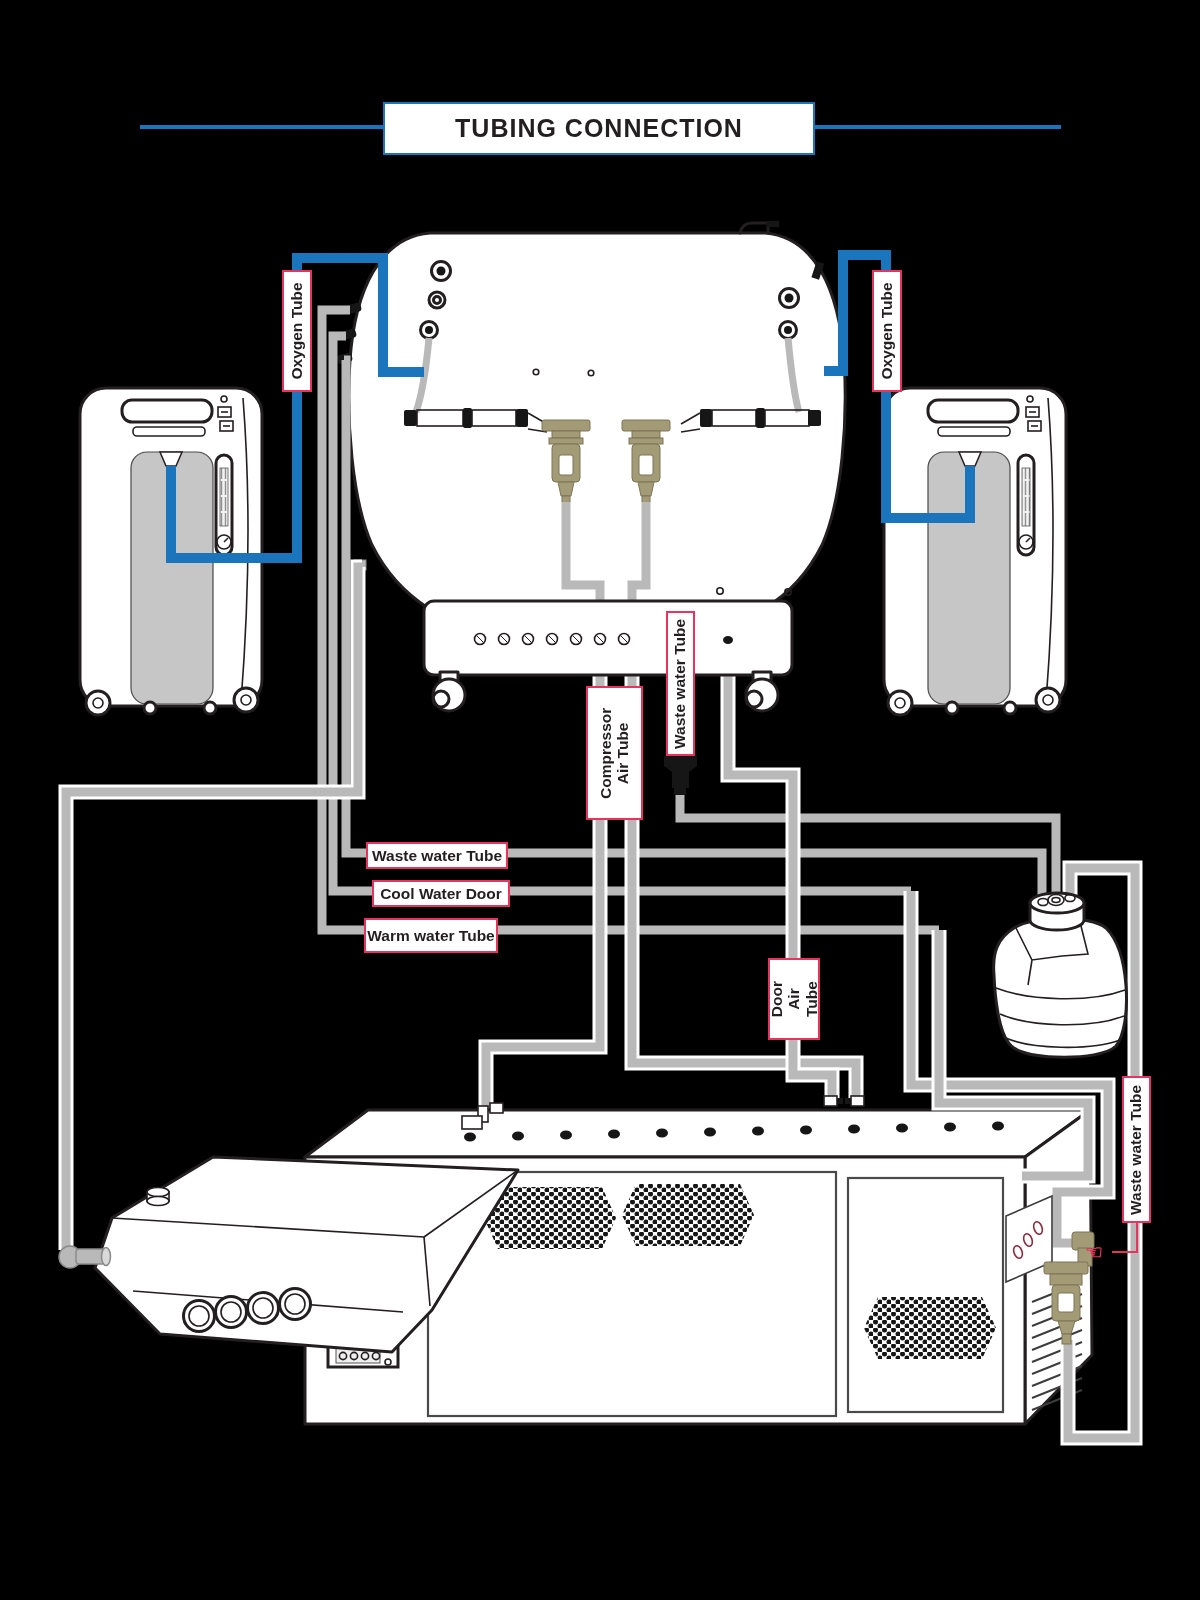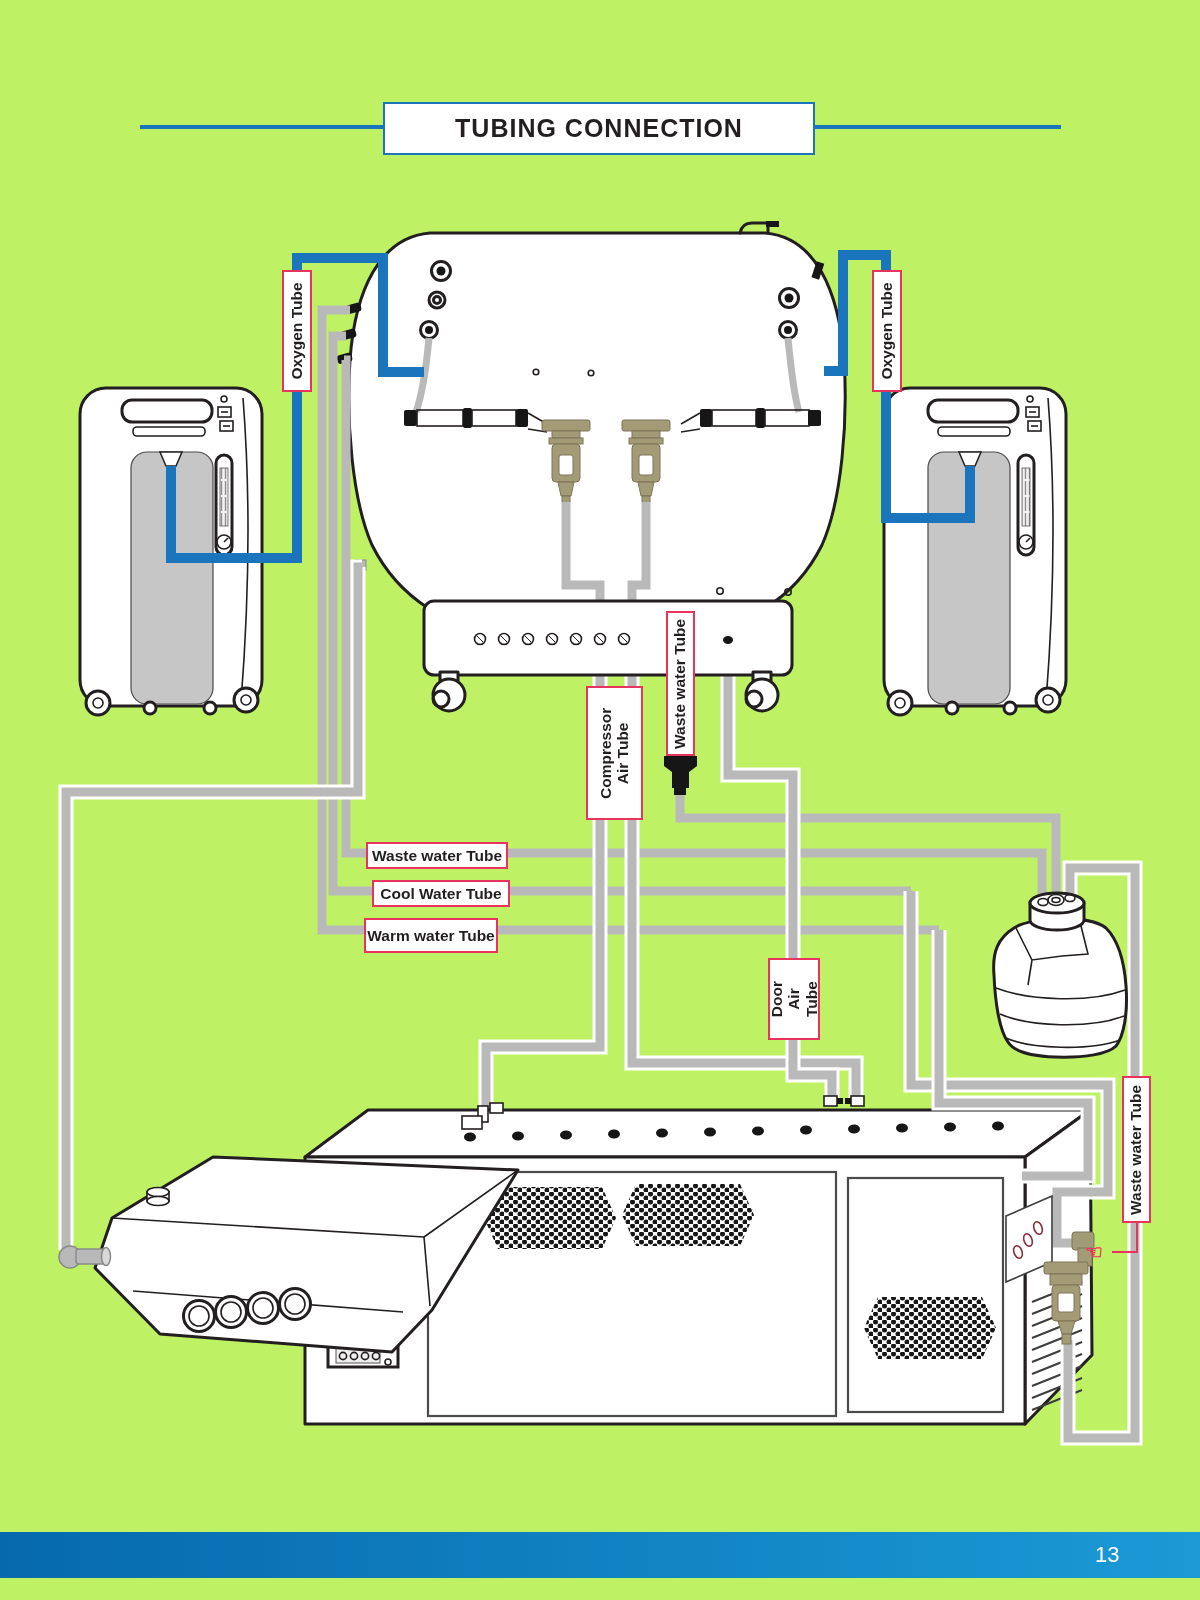--- a/index.html
+++ b/index.html
@@ -1,21 +1,21 @@
 <!DOCTYPE html>
 <html style="--oxygen-tube: #1b75bc; --accent-blue: #1b75bc; --label-border: #e8335f; --tube-gray: #b9b9b9; --tan-fitting: #a39a76; --line-black: #231f20; --footer-gradient-left: #0669ae; --footer-gradient-right: #1b9ad6;"><head>
 <meta charset="utf-8">
 <style>
   :root{
     --oxygen-tube:#1b75bc; --label-border:#e8335f; --tube-gray:#b9b9b9;
     --accent-blue:#1b75bc; --tan-fitting:#a39a76; --line-black:#231f20;
     --footer-gradient-left:#0669ae; --footer-gradient-right:#1b9ad6;
   }
   html,body{margin:0;padding:0;background:#ffffff;}
-  #page{position:relative;width:1200px;height:1600px;background:#bef264;overflow:hidden;
+  #page{position:relative;width:1200px;height:1600px;background:#000000;overflow:hidden;
         font-family:"Liberation Sans", sans-serif;}
   #art{position:absolute;left:0;top:0;}
 
   .rule{position:absolute;height:4px;background:var(--accent-blue);top:125px;}
   .title-box{position:absolute;left:383px;top:102px;width:432px;height:53px;
     border:2.5px solid var(--accent-blue);background:#fff;box-sizing:border-box;
     display:flex;align-items:center;justify-content:center;
     font-size:25px;font-weight:700;letter-spacing:1px;color:#231f20;}
 
   .hlabel{position:absolute;border:2.5px solid var(--label-border);background:#fff;
@@ -433,31 +433,28 @@
 <div class="vlabel" style="left:666px;top:611px;width:29px;height:145px;">
   <span>Waste water Tube</span>
 </div>
 <div class="vlabel two compressor" style="left:586px;top:686px;width:57px;height:134px;">
   <span>Compressor Air Tube</span>
 </div>
 <div class="hlabel" style="left:366px;top:842px;width:142px;height:27px;">
   <span>Waste water Tube</span>
 </div>
 <div class="hlabel" style="left:372px;top:880px;width:138px;height:27px;">
-  <span>Cool Water Tube</span>
+  <span>Cool Water Door</span>
 </div>
 <div class="hlabel" style="left:364px;top:918px;width:134px;height:35px;">
   <span>Warm water Tube</span>
 </div>
 <div class="vlabel two door" style="left:768px;top:958px;width:52px;height:82px;">
   <span>Door Air Tube</span>
 </div>
 <div class="vlabel" style="left:1122px;top:1076px;width:29px;height:147px;">
   <span>Waste water Tube</span>
 </div>
 
 <div class="pointer-hand">☜</div>
 
-<div class="footer">
-  <span class="pagenum">13</span>
-</div>
 
 </div>
 
 </body></html>

